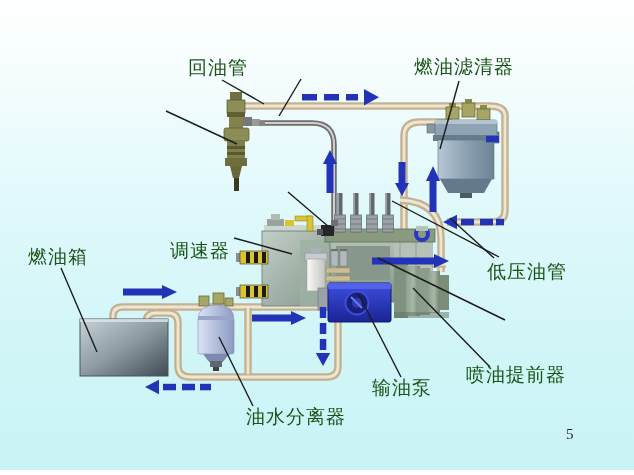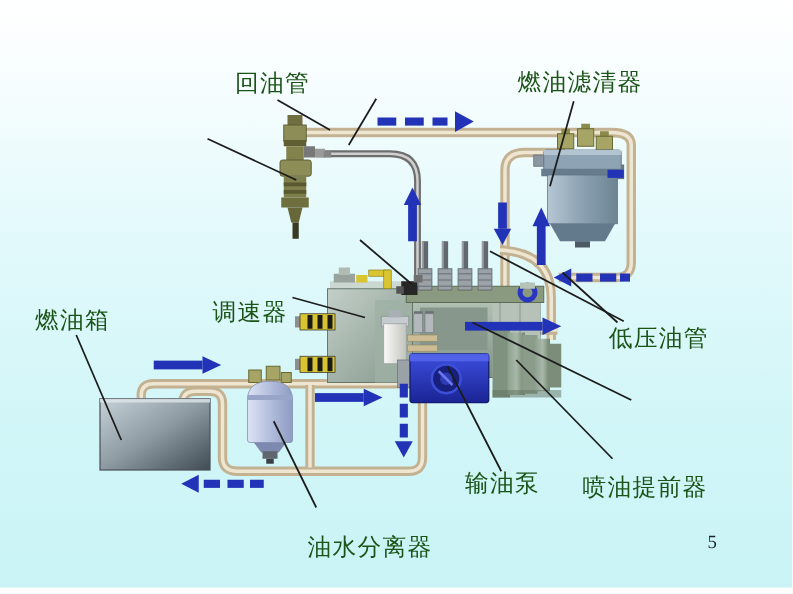--- a/index.html
+++ b/index.html
@@ -355,20 +355,20 @@
     <line class="leader" x1="358" y1="293" x2="401" y2="377"></line>
     <line class="leader" x1="219" y1="337" x2="253" y2="406"></line>
   </g>
 </svg>
 
 <div class="lbl" style="left:188px;top:57px">回油管</div>
 <div class="lbl" style="left:414px;top:56px">燃油滤清器</div>
 <div class="lbl" style="left:170px;top:240px">调速器</div>
 <div class="lbl" style="left:28px;top:246px">燃油箱</div>
 <div class="lbl" style="left:487px;top:261px">低压油管</div>
-<div class="lbl" style="left:466px;top:380px">喷油提前器</div>
+<div class="lbl" style="left:466px;top:364px">喷油提前器</div>
 <div class="lbl" style="left:372px;top:377px">输油泵</div>
-<div class="lbl" style="left:246px;top:428px">油水分离器</div>
+<div class="lbl" style="left:246px;top:406px">油水分离器</div>
 
 <div class="page-num">5</div>
 <div class="bottom-strip"></div>
 
 </div>
 
 </body></html>

